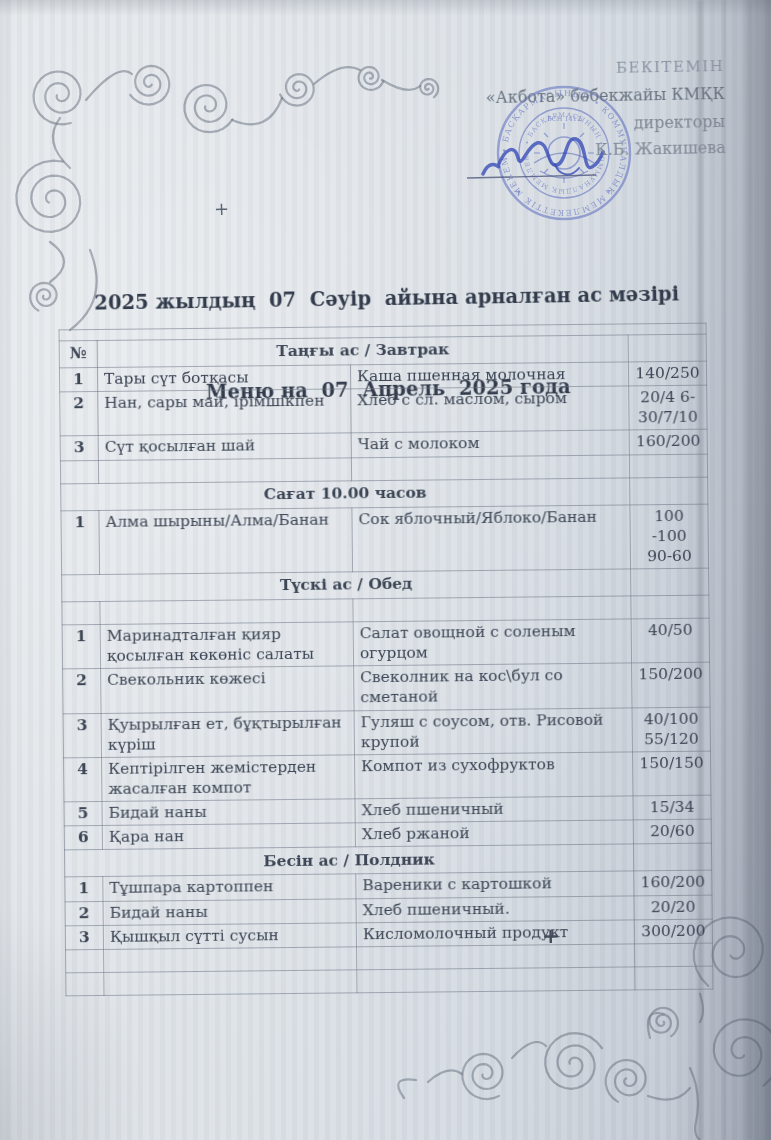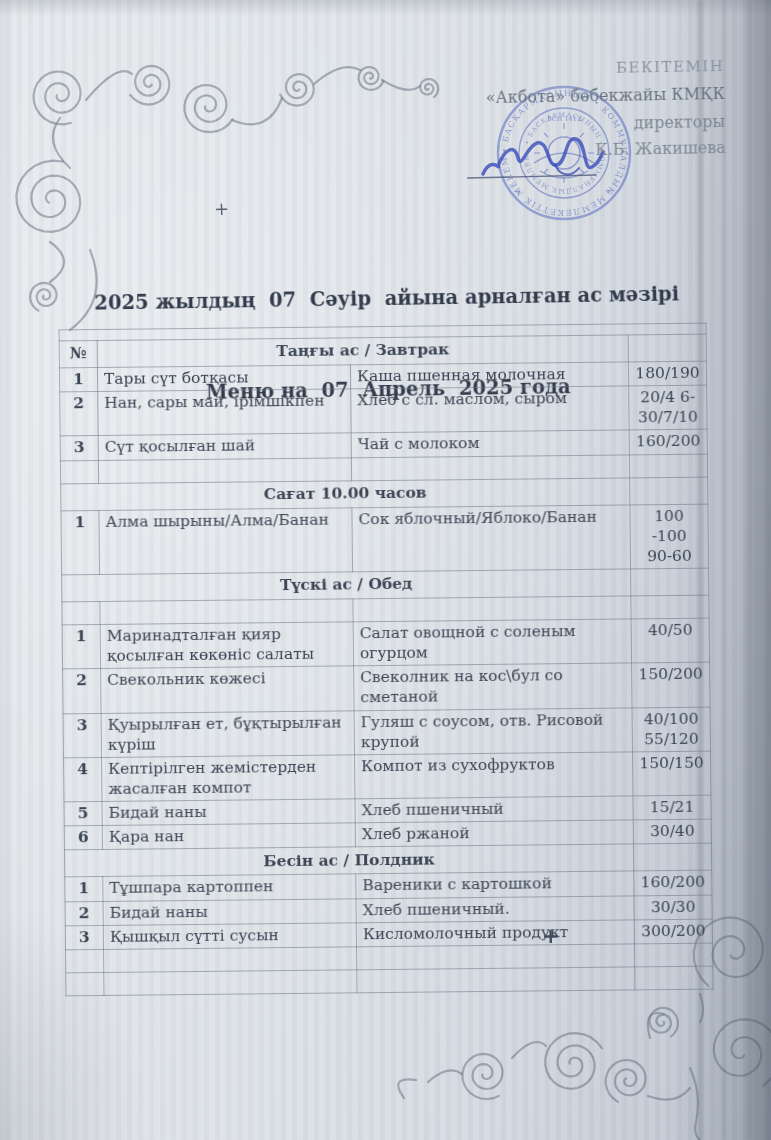--- a/index.html
+++ b/index.html
@@ -167,21 +167,21 @@
           </tr>
           <tr class="section-row">
             <td class="num-cell">№</td>
             <td class="section-cell" colspan="2">Таңғы ас / Завтрак</td>
             <td class="portion-cell"></td>
           </tr>
           <tr>
             <td class="num-cell">1</td>
             <td class="kk-cell">Тары сүт ботқасы</td>
             <td class="ru-cell">Каша пшенная молочная</td>
-            <td class="portion-cell">180/190</td>
+            <td class="portion-cell">140/250</td>
           </tr>
           <tr>
             <td class="num-cell">2</td>
             <td class="kk-cell">Нан, сары май, ірімшікпен</td>
             <td class="ru-cell">Хлеб с сл. маслом, сыром</td>
             <td class="portion-cell">20/4 6-
 30/7/10</td>
           </tr>
           <tr>
             <td class="num-cell">3</td>
@@ -238,43 +238,43 @@
           <tr>
             <td class="num-cell">4</td>
             <td class="kk-cell">Кептірілген жемістерден жасалған компот</td>
             <td class="ru-cell">Компот из сухофруктов</td>
             <td class="portion-cell">150/150</td>
           </tr>
           <tr>
             <td class="num-cell">5</td>
             <td class="kk-cell">Бидай наны</td>
             <td class="ru-cell">Хлеб пшеничный</td>
-            <td class="portion-cell">15/21</td>
+            <td class="portion-cell">15/34</td>
           </tr>
           <tr>
             <td class="num-cell">6</td>
             <td class="kk-cell">Қара нан</td>
             <td class="ru-cell">Хлеб ржаной</td>
-            <td class="portion-cell">30/40</td>
+            <td class="portion-cell">20/60</td>
           </tr>
           <tr class="section-row">
             <td class="section-cell" colspan="3">Бесін ас / Полдник</td>
             <td class="portion-cell"></td>
           </tr>
           <tr>
             <td class="num-cell">1</td>
             <td class="kk-cell">Тұшпара картоппен</td>
             <td class="ru-cell">Вареники  с картошкой</td>
             <td class="portion-cell">160/200</td>
           </tr>
           <tr>
             <td class="num-cell">2</td>
             <td class="kk-cell">Бидай наны</td>
             <td class="ru-cell">Хлеб пшеничный.</td>
-            <td class="portion-cell">30/30</td>
+            <td class="portion-cell">20/20</td>
           </tr>
           <tr>
             <td class="num-cell">3</td>
             <td class="kk-cell">Қышқыл сүтті сусын</td>
             <td class="ru-cell">Кисломолочный продукт</td>
             <td class="portion-cell">300/200</td>
           </tr>
           <tr class="empty-row">
             <td class="num-cell"></td>
             <td class="kk-cell"></td>

